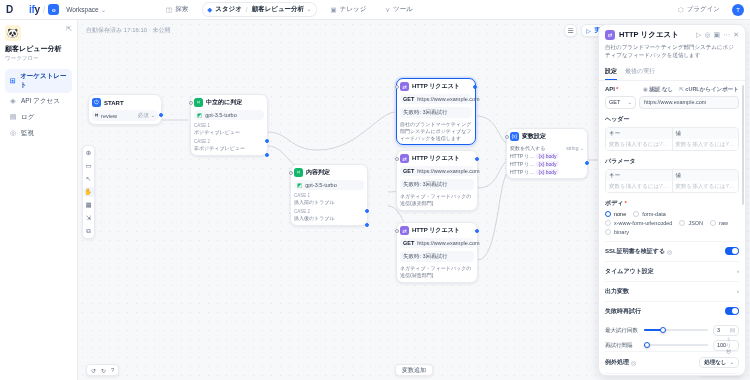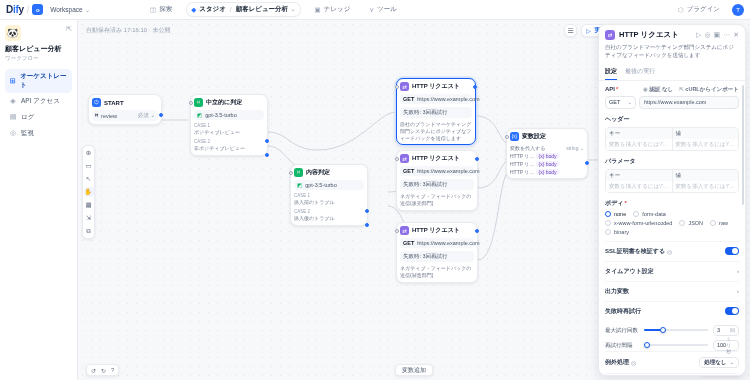--- a/index.html
+++ b/index.html
@@ -12,21 +12,21 @@
   }
   .app { position: relative; width: 750px; height: 380px; }
 
   
   .topbar {
     position: absolute; top: 0; left: 0; width: 750px; height: 20px;
     background: #ffffff; border-bottom: 1px solid #e9ebf0;
     display: flex; align-items: center; padding: 0 6px;
   }
   .logo { font-size: 10px; font-weight: bold; color: #1c2a4e; letter-spacing: -.3px; }
-  .logo .i { color: #2970ff; }
+  .logo .i { color: #2970ff; margin-left: 16px; }
   .logo-sep { color: #d0d5dd; margin: 0 3px; font-size: 9px; }
   .ws-badge {
     width: 11px; height: 11px; border-radius: 3px; background: #2970ff;
     display: inline-flex; align-items: center; justify-content: center;
     color: #fff; font-size: 6px; font-weight: bold;
   }
   .ws-name { margin-left: 7px; color: #475467; font-size: 6.5px; }
   .ws-name .caret { color: #98a2b3; margin-left: 2px; }
 
   .topnav { display: flex; align-items: center; gap: 11px; margin-left: 56px; }

